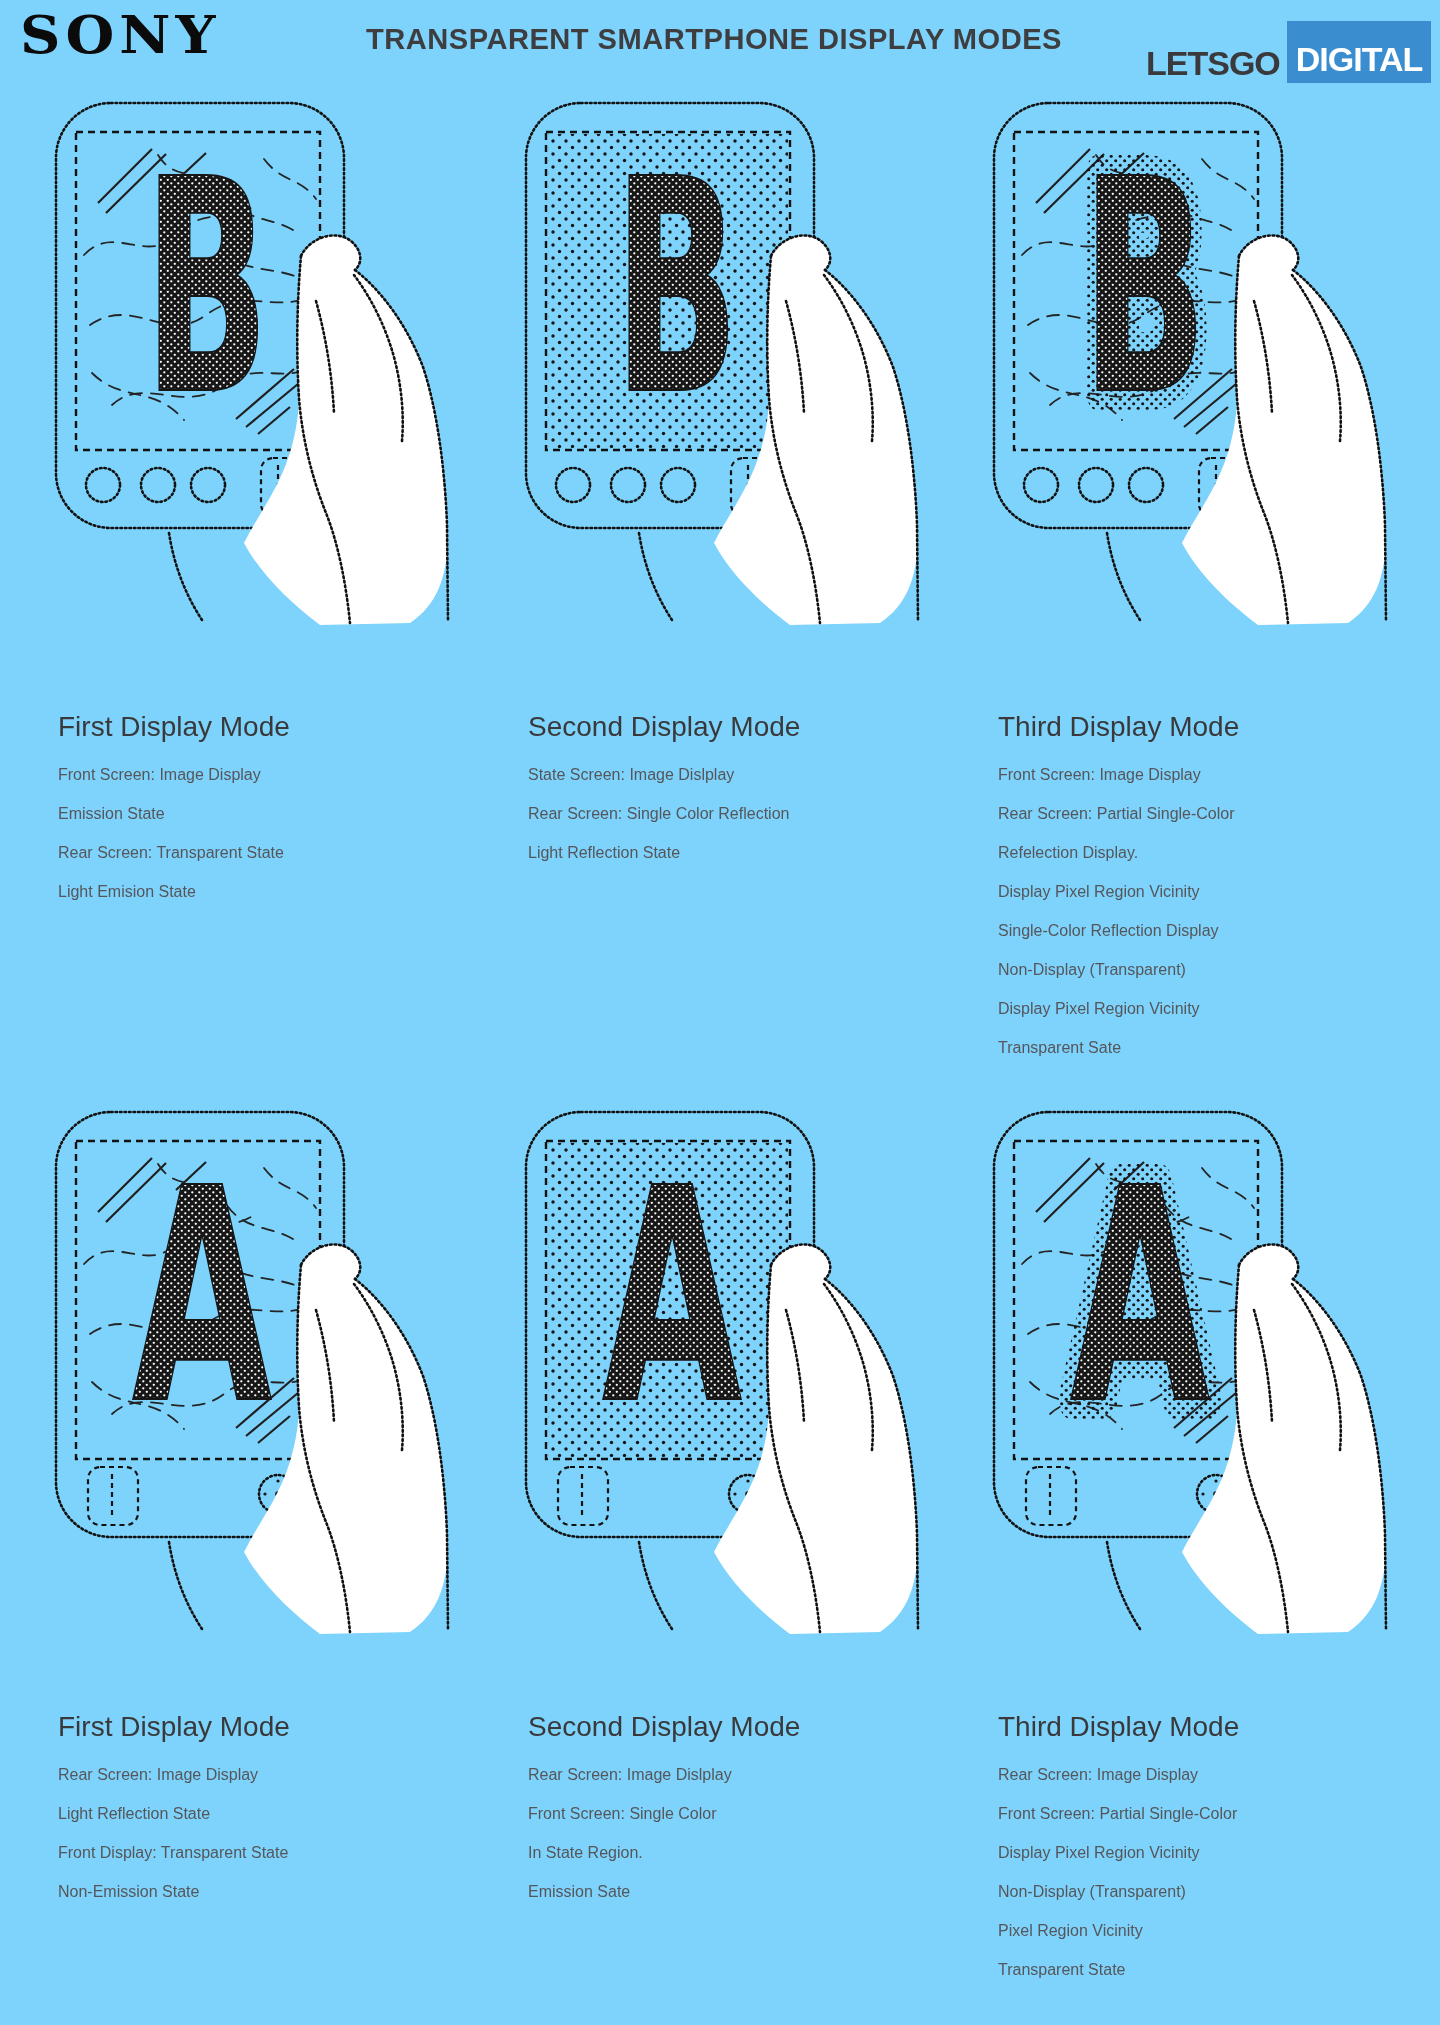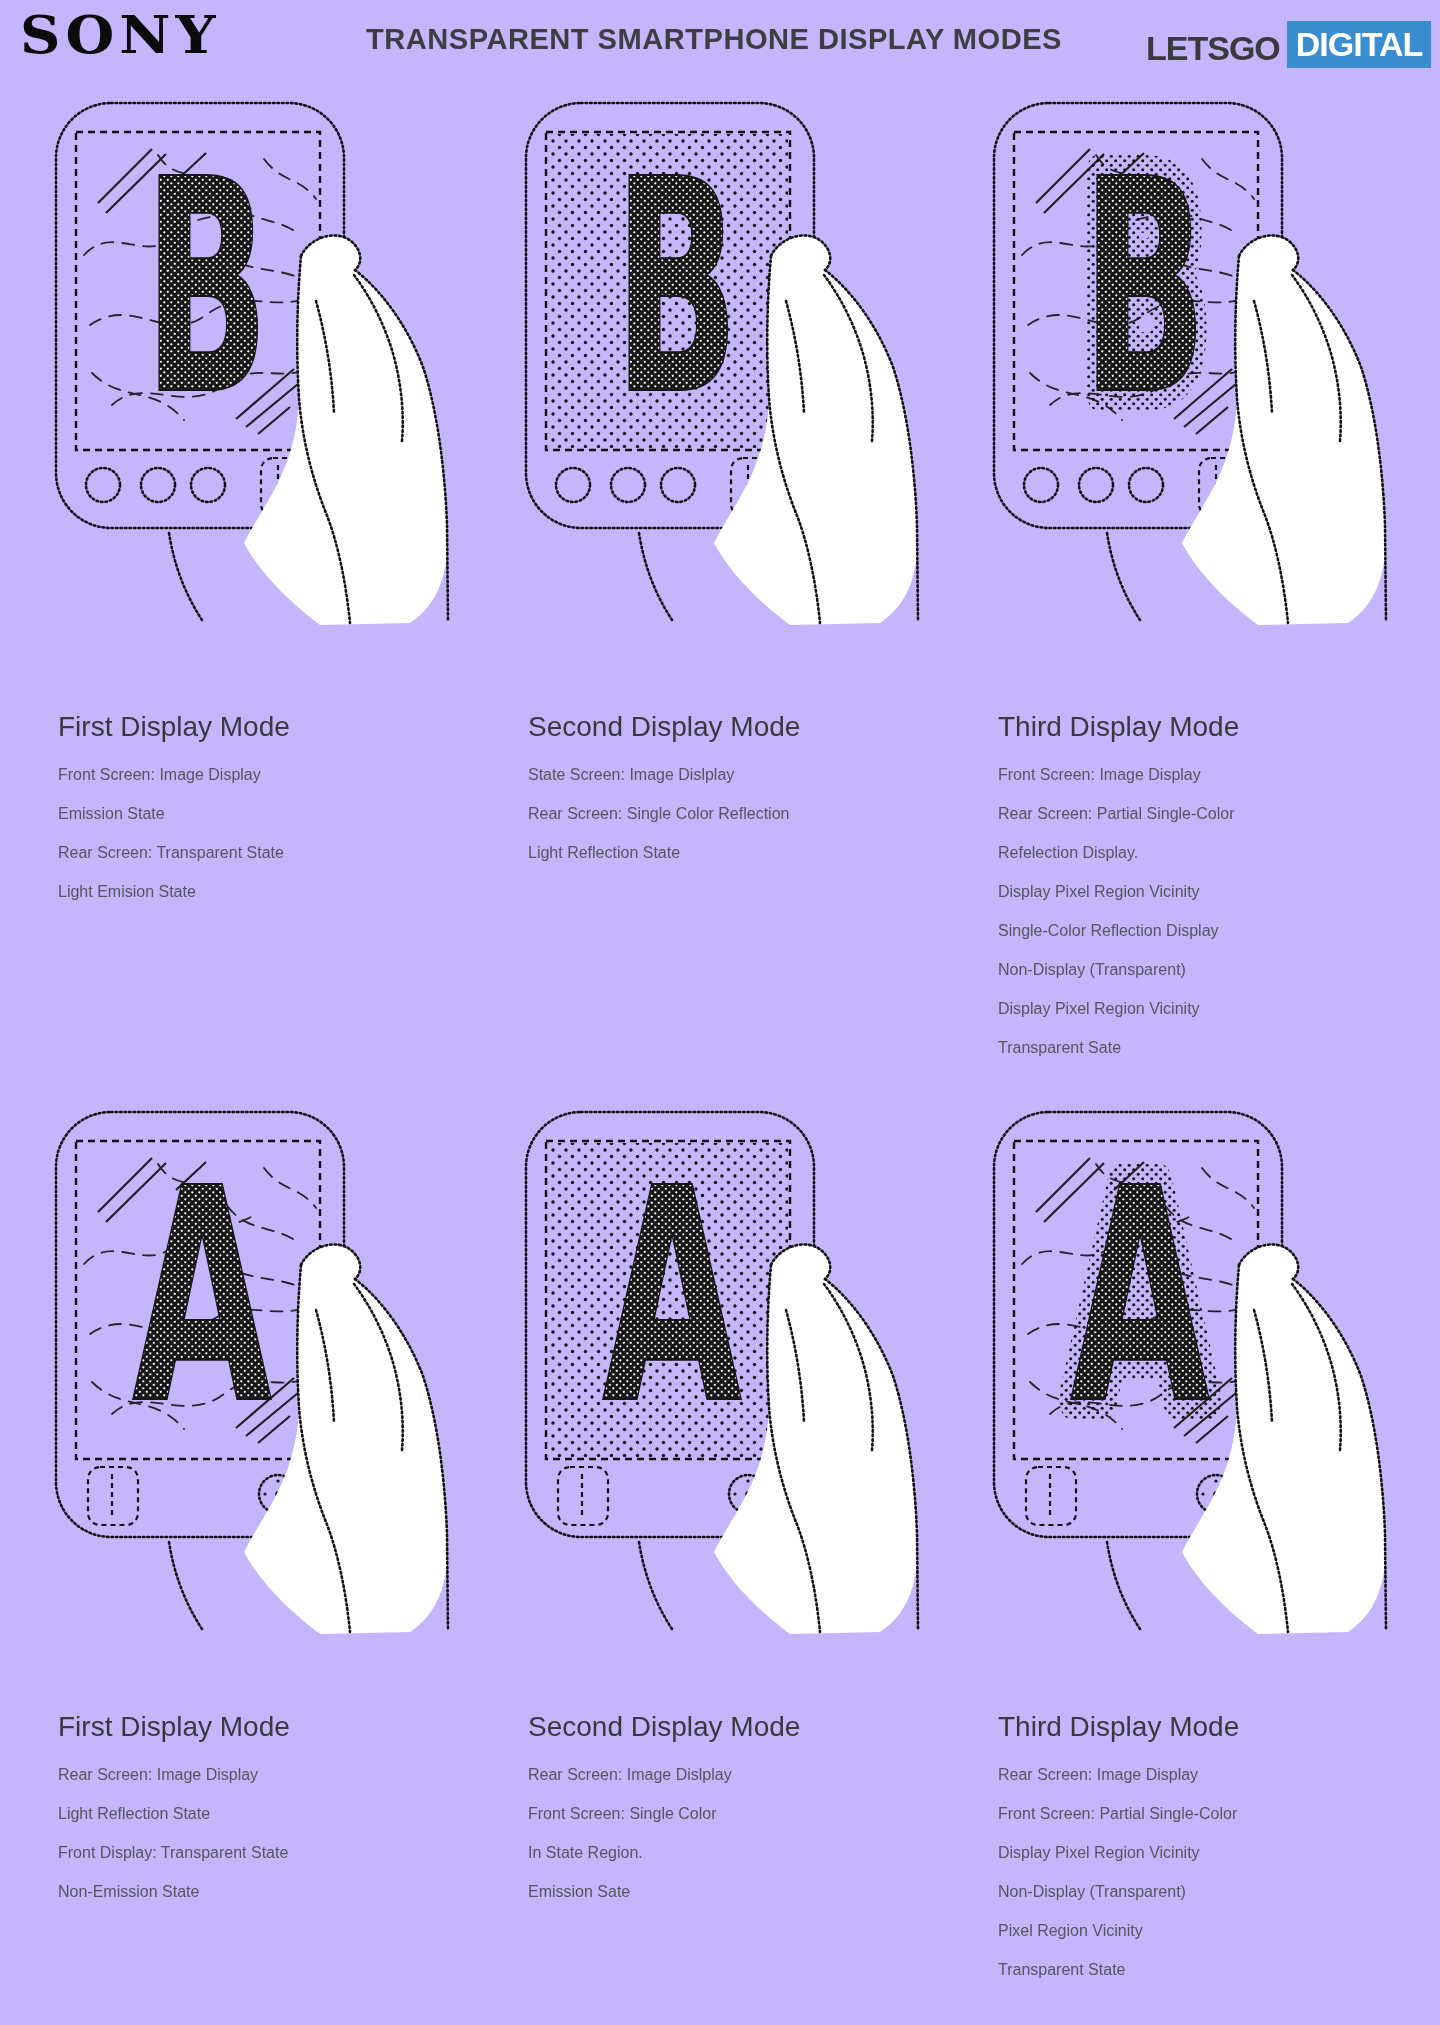--- a/index.html
+++ b/index.html
@@ -1,28 +1,28 @@
 <!DOCTYPE html>
 <html><head>
 <meta charset="utf-8">
 <style>
   html,body{margin:0;padding:0;background:#ffffff;}
-  .page{position:relative;width:1440px;height:2025px;background:#c4b5fd;overflow:hidden;
+  .page{position:relative;width:1440px;height:2025px;background:#7dd3fc;overflow:hidden;
         font-family:"Liberation Sans",sans-serif;}
   
   .sony{position:absolute;left:20px;top:4px;font-family:"DejaVu Serif",serif;
         font-weight:bold;font-size:56px;letter-spacing:5px;color:#0b0b0b;
         transform:scaleY(.92);transform-origin:left top;}
   .title{position:absolute;left:366px;top:22px;font-size:30px;font-weight:bold;
          color:#3e3e40;letter-spacing:.5px;transform:scaleX(.97);transform-origin:left center;
          white-space:nowrap;}
   .lg{position:absolute;left:1146px;top:21px;display:flex;align-items:flex-end;
       font-weight:bold;font-size:34px;letter-spacing:-1px;white-space:nowrap;}
   .lg .p1{color:#3a3a3c;}
-  .lg .p2{color:#fff;background:#3a8ed0;padding:4px 9px 4px;margin-left:7px;}
+  .lg .p2{color:#fff;background:#3a8ed0;padding:19px 9px 4px;margin-left:7px;}
   
   .cell{position:absolute;width:470px;height:650px;}
   .tblock{position:absolute;width:420px;}
   .tblock h3{margin:0;font-size:28px;font-weight:normal;color:#39393b;letter-spacing:0;}
   .tblock p{margin:0;font-size:16px;line-height:39px;color:#56565a;}
   .tblock p:first-of-type{margin-top:12px;}
   
   svg{overflow:visible;}
   .stipple{stroke:#121212;stroke-width:2.6;stroke-dasharray:1.6 2.9;stroke-linecap:round;fill:none;}
   .dash{stroke:#121212;stroke-width:2.4;stroke-dasharray:7 5;fill:none;}

